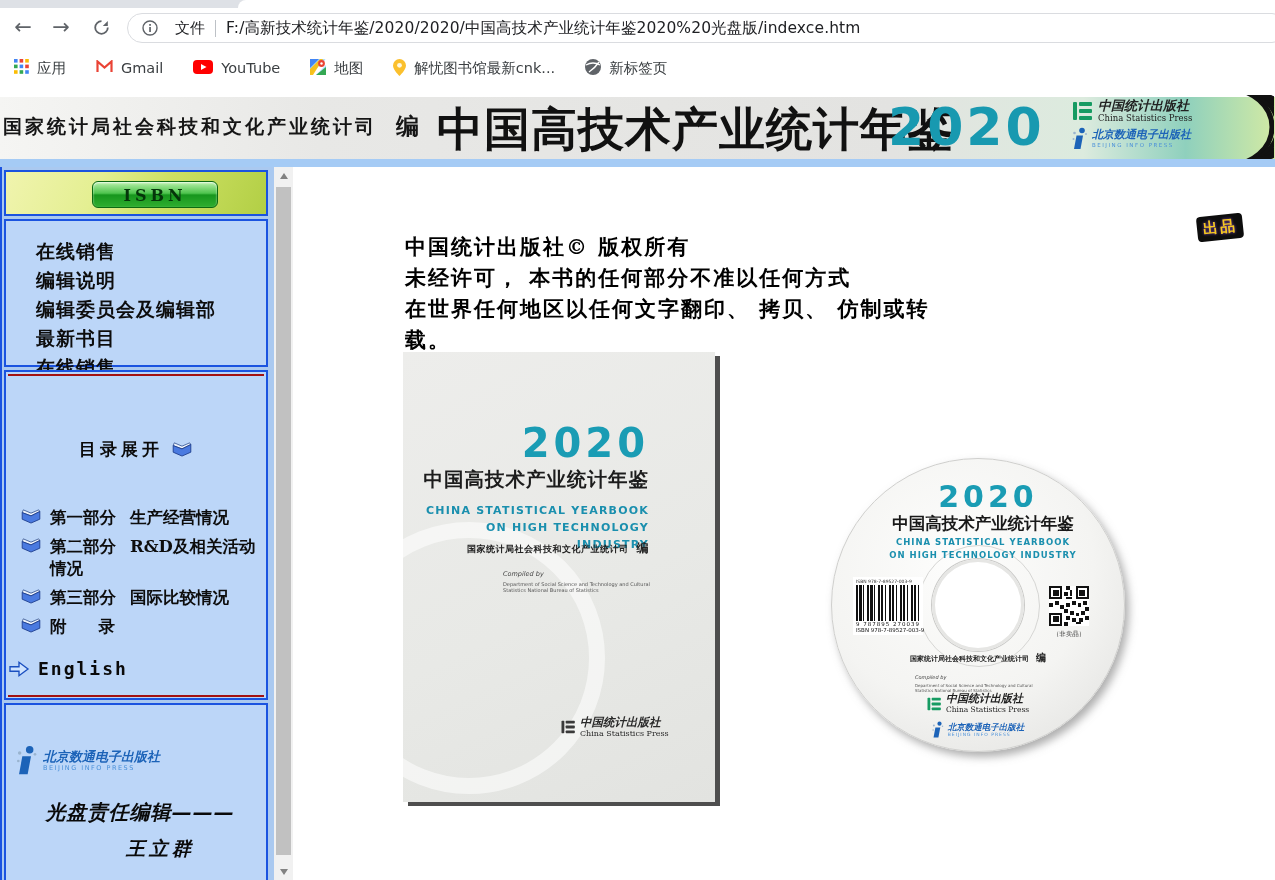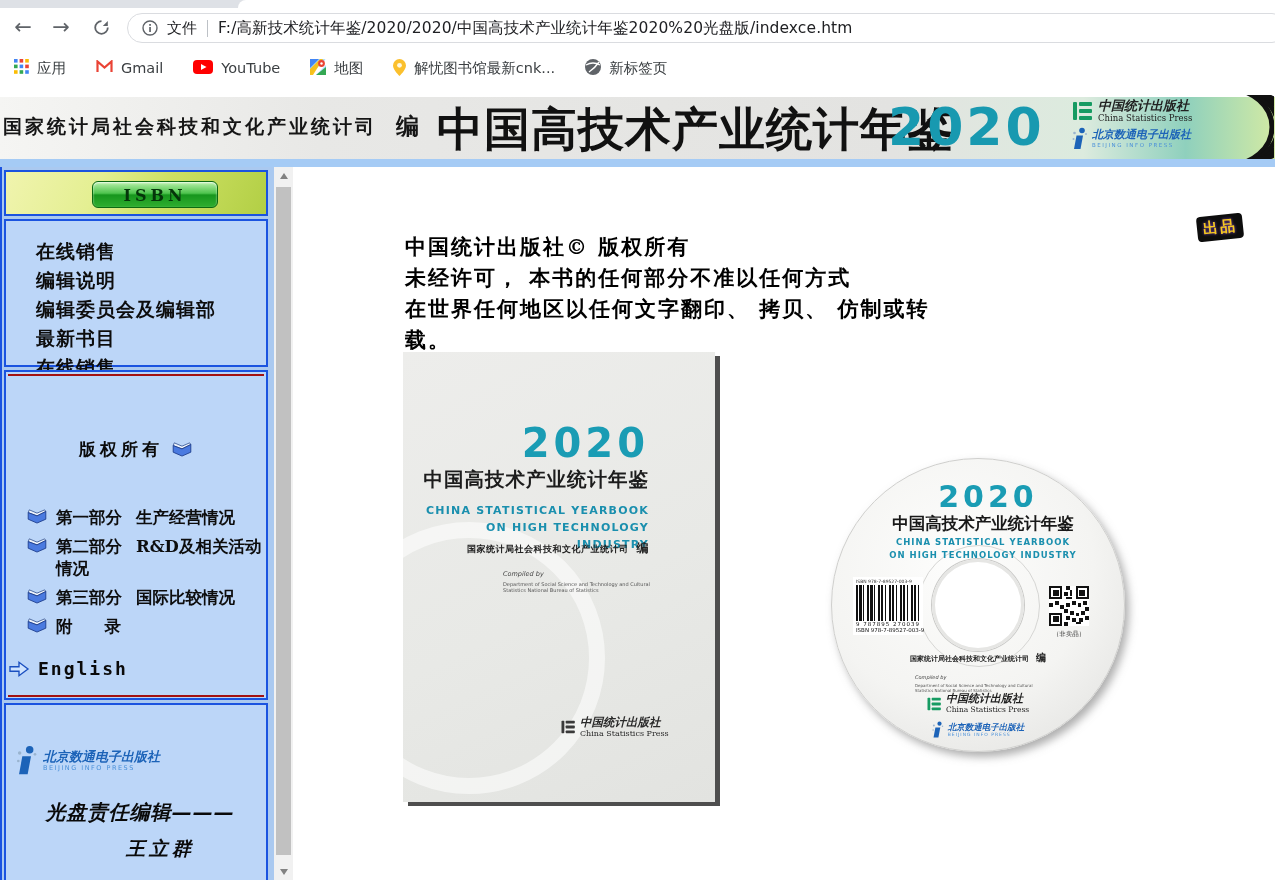--- a/index.html
+++ b/index.html
@@ -6,21 +6,21 @@
   #page{position:relative;width:1275px;height:880px;overflow:hidden;
         font-family:"DejaVu Sans",sans-serif;background:#fff;}
   
   .tabstrip{position:absolute;left:0;top:0;width:1275px;height:8px;background:#dee1e6;}
   .tabstrip .tab{position:absolute;left:238px;top:0;right:0;height:8px;background:#fff;border-radius:9px 0 0 0;}
   .toolbar{position:absolute;left:0;top:8px;width:1275px;height:40px;background:#fff;}
   .nav-btn{position:absolute;top:4px;width:30px;height:30px;color:#5f6368;font-size:21px;
            display:flex;align-items:center;justify-content:center;border-radius:50%;cursor:pointer;}
   .omnibox{position:absolute;left:127px;top:5px;width:1160px;height:30px;border:1px solid #dadce0;
            border-radius:15px;background:#fff;display:flex;align-items:center;padding-left:14px;box-sizing:border-box;}
-  .omnibox .scheme{color:#202124;font-size:15px;margin-left:9px;}
+  .omnibox .scheme{color:#202124;font-size:15px;margin-left:17px;}
   .omnibox .sep{width:1px;height:17px;background:#bdc1c6;margin:0 10px;}
   .omnibox .url{color:#202124;font-size:15.5px;letter-spacing:.1px;white-space:nowrap;}
   .bookmarksbar{position:absolute;left:0;top:48px;width:1275px;height:40px;background:#fff;
                 display:flex;align-items:center;padding-left:14px;box-sizing:border-box;gap:30px;}
   .bm{display:flex;align-items:flex-start;gap:8px;cursor:pointer;}
   .bm .lbl{font-size:14.5px;color:#3c4043;}
   
   .banner{position:absolute;left:0;top:97px;width:1275px;height:62px;
           background:linear-gradient(90deg,#f5f5f3 0%,#e8e8e6 25%,#e3e3e1 70%,#dcebde 85%,#8fd0bd 93%,#d2eaa4 100%);}
   .banner-left{position:absolute;left:3px;top:17px;font-size:19px;font-weight:bold;color:#161616;letter-spacing:3px;}
@@ -48,21 +48,21 @@
             font-family:"DejaVu Serif",serif;font-weight:bold;font-size:16px;letter-spacing:4px;color:#05350a;
             text-align:center;line-height:26px;cursor:pointer;box-shadow:inset 0 1px 2px rgba(255,255,255,.8);}
   .links-box{top:52px;height:148px;padding:16px 0 0 30px;}
   .links-box a{display:block;font-family:"DejaVu Serif",serif;font-weight:bold;font-size:19px;color:#0d0d0d;
                text-decoration:none;line-height:29px;letter-spacing:1px;cursor:pointer;}
   .toc-box{top:203px;height:330px;}
   .red-hr{border:none;border-top:2px solid #a31111;margin:0 2px;}
   .red-hr.top{margin-top:2px;}
   .toc-title{display:flex;align-items:center;justify-content:center;gap:8px;margin-top:62px;
              font-weight:bold;font-size:17px;letter-spacing:4px;color:#0a0a0a;}
-  .toc-list{margin-top:46px;padding-left:20px;}
+  .toc-list{margin-top:46px;padding-left:14px;}
   .toc-item{display:flex;align-items:flex-start;gap:8px;margin-bottom:7px;cursor:pointer;}
   .toc-item .book{flex:0 0 auto;margin-top:2px;}
   .toc-text{font-family:"DejaVu Serif",serif;font-weight:bold;font-size:16.5px;color:#0d0d0d;line-height:22px;width:214px;}
   .toc-part{margin-right:14px;}
   .english-row{display:flex;align-items:center;gap:8px;margin:20px 0 0 2px;cursor:pointer;}
   .english-row .lbl{font-family:"DejaVu Sans Mono",monospace;font-weight:bold;font-size:18px;color:#0a0a0a;letter-spacing:2px;}
   .red-hr.bottom{margin-top:16px;}
   .credit-box{top:536px;height:177px;border-bottom:none;}
   .bip-logo{display:flex;align-items:center;gap:5px;margin:40px 0 0 10px;}
   .credit-label{font-family:"DejaVu Serif",serif;font-weight:bold;font-style:italic;font-size:20px;color:#0a0a0a;
@@ -266,21 +266,21 @@
     <div class="sb-box links-box">
       <a>在线销售</a>
       <a>编辑说明</a>
       <a>编辑委员会及编辑部</a>
       <a>最新书目</a>
       <a>在线销售</a>
     </div>
     <div class="sb-box toc-box">
       <hr class="red-hr top">
       <div class="toc-title">
-        <span>版权所有</span>
+        <span>目录展开</span>
         <svg class="book" width="22" height="16" viewBox="0 0 20 14">
           <polygon points="2,3 10,6 18,2 17,0.5 10,3.5 3,0.5" fill="#eef3fb" stroke="#2a4a8a" stroke-width="0.7"></polygon>
           <polygon points="2,3 10,6 18,2 18,9 10,12.5 2,9" fill="#4a7ae0" stroke="#1c3c8c" stroke-width="0.8"></polygon>
         </svg>
       </div>
       <div class="toc-list">
         <div class="toc-item">
           <svg class="book" width="22" height="16" viewBox="0 0 20 14">
             <polygon points="2,3 10,6 18,2 17,0.5 10,3.5 3,0.5" fill="#eef3fb" stroke="#2a4a8a" stroke-width="0.7"></polygon>
             <polygon points="2,3 10,6 18,2 18,9 10,12.5 2,9" fill="#4a7ae0" stroke="#1c3c8c" stroke-width="0.8"></polygon>

